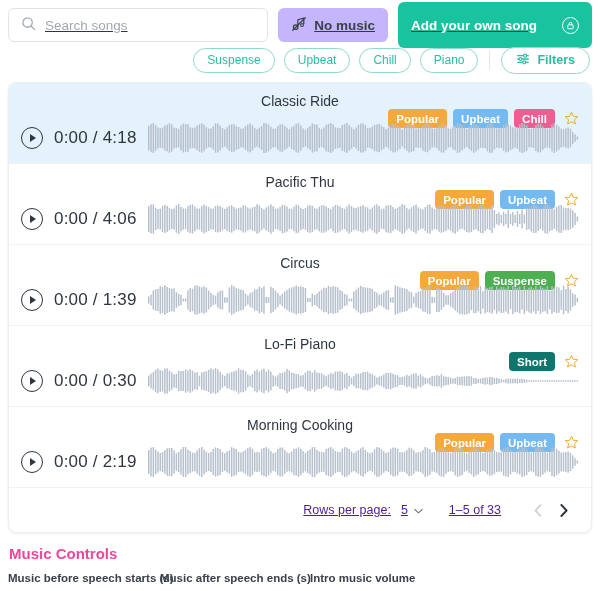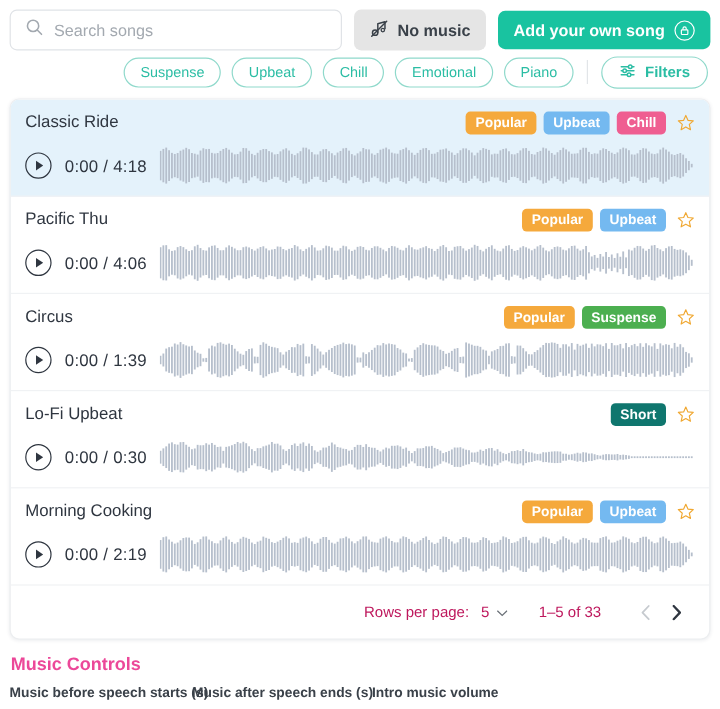--- a/index.html
+++ b/index.html
@@ -6,42 +6,42 @@
   html, body {
     width: 600px; height: 591px;
     background: #ffffff;
     font-family: "Liberation Sans", sans-serif;
     color: #2f3640;
     overflow: hidden;
   }
   .page { width: 600px; height: 591px; position: relative; padding: 0 8px; }
 
   
-  .topbar { display: flex; align-items: center; gap: 10px; padding: 6px 0 0 0; height: 44px; }
+  .topbar { display: flex; align-items: center; gap: 10px; padding: 6px 0 0 0; height: 44px; text-decoration: underline; }
   .search-box {
     flex: 1 1 auto; height: 34px; border: 1px solid #e0e3e7; border-radius: 6px;
     background: #fff; display: flex; align-items: center; gap: 9px; padding: 0 12px;
     max-width: 322px;
   }
   .search-box svg { flex: 0 0 auto; }
   .search-input {
     border: none; outline: none; font-size: 13.5px; color: #9aa0a6;
     font-family: "Liberation Sans", sans-serif; width: 100%; background: transparent;
   }
   .search-input::placeholder { color: #a3a9b0; }
 
   .nomusic-btn {
-    height: 34px; background: #e5e5e5; border: none; border-radius: 6px;
+    height: 34px; background: #c4b5fd; border: none; border-radius: 6px;
     display: flex; align-items: center; gap: 7px; padding: 0 13px;
     font-size: 13.5px; font-weight: 700; color: #3a4149; cursor: pointer;
     font-family: "Liberation Sans", sans-serif; white-space: nowrap;
   }
   .addsong-btn {
-    height: 32px; background: #19c3a0; border: none; border-radius: 6px;
-    display: flex; align-items: center; gap: 8px; padding: 0 13px;
+    height: 46px; background: #19c3a0; border: none; border-radius: 6px;
+    display: flex; align-items: center; gap: 25px; padding: 0 13px;
     font-size: 13.5px; font-weight: 700; color: #fff; cursor: pointer;
     font-family: "Liberation Sans", sans-serif; white-space: nowrap;
   }
   .lock-circle {
     width: 17px; height: 17px; border: 1.6px solid #fff; border-radius: 50%;
     display: flex; align-items: center; justify-content: center; flex: 0 0 auto;
   }
 
   
   .chips { display: flex; justify-content: flex-end; align-items: center; gap: 9px; height: 32px; padding-right: 2px; }
@@ -58,43 +58,43 @@
     font-family: "Liberation Sans", sans-serif;
   }
 
   
   .card {
     margin-top: 6px; background: #fff; border: 1px solid #eceef0; border-radius: 8px;
     box-shadow: 0 1px 3px rgba(20,30,50,.07); overflow: hidden;
   }
   .song-row { border-bottom: 1px solid #f0f2f4; padding: 10px 12px 8px 12px; position: relative; }
   .song-row.active { background: #e4f2fb; }
-  .song-head { display: flex; align-items: flex-start; height: 22px; }
+  .song-head { display: flex; align-items: center; height: 22px; flex-direction: column; }
   .song-title { font-size: 14px; color: #2f3640; }
   .tags { margin-left: auto; display: flex; align-items: center; gap: 6px; }
   .tag {
     height: 19px; border-radius: 4px; color: #fff; font-size: 11.5px; font-weight: 700;
     padding: 0 8px; display: flex; align-items: center; font-family: "Liberation Sans", sans-serif;
   }
   .star { margin-left: 3px; line-height: 1; display: flex; align-items: center; cursor: pointer; }
 
   .song-body { display: flex; align-items: center; gap: 11px; margin-top: 6px; height: 34px; }
   .play-btn {
     width: 22px; height: 22px; border-radius: 50%; border: 1.6px solid #2f3640;
     display: flex; align-items: center; justify-content: center; flex: 0 0 auto; cursor: pointer;
   }
   .play-tri { width: 0; height: 0; border-left: 6px solid #2f3640; border-top: 4px solid transparent; border-bottom: 4px solid transparent; margin-left: 2px; }
-  .time { font-size: 14px; color: #2f3640; white-space: nowrap; letter-spacing: .2px; text-align: right; }
+  .time { font-size: 17px; color: #2f3640; white-space: nowrap; letter-spacing: .2px; text-align: right; }
   .wave { flex: 1 1 auto; height: 34px; overflow: hidden; cursor: pointer; }
   .wave svg { display: block; width: 100%; height: 34px; }
 
   
   .pagination {
     display: flex; align-items: center; justify-content: flex-end; gap: 0;
-    height: 44px; padding-right: 14px; font-size: 12.5px; color: #be185d;
+    height: 44px; padding-right: 14px; font-size: 12.5px; color: #4c1d95; text-decoration: underline;
   }
   .rpp-label { margin-right: 10px; }
   .rpp-select { display: flex; align-items: center; gap: 6px; cursor: pointer; margin-right: 26px; }
   .range-label { margin-right: 24px; text-align: right; }
   .pg-btn { width: 26px; height: 26px; display: flex; align-items: center; justify-content: center; cursor: pointer; }
 
   
   .mc-title { font-size: 15px; font-weight: 700; color: #ec4899; margin: 12px 0 0 1px; }
   .mc-grid { display: flex; gap: 0; margin-top: 10px; align-items: flex-start; }
   .mc-col { }
@@ -140,21 +140,20 @@
           <path d="M3.5 4.3 V3.1 a1.5 1.5 0 0 1 3 0 V4.3" fill="none" stroke="#fff" stroke-width="1.1"></path>
         </svg>
       </span>
     </button>
   </div>
 
   <div class="chips">
     <div class="chip">Suspense</div>
     <div class="chip">Upbeat</div>
     <div class="chip">Chill</div>
-    <div class="chip">Emotional</div>
     <div class="chip">Piano</div>
     <div class="chip-sep"></div>
     <div class="filters-chip">
       <span>
         <svg width="14" height="14" viewBox="0 0 16 16">
           <line x1="2" y1="4.2" x2="14" y2="4.2" stroke="#2bbda4" stroke-width="1.5" stroke-linecap="round"></line>
           <line x1="2" y1="8" x2="14" y2="8" stroke="#2bbda4" stroke-width="1.5" stroke-linecap="round"></line>
           <line x1="2" y1="11.8" x2="14" y2="11.8" stroke="#2bbda4" stroke-width="1.5" stroke-linecap="round"></line>
           <circle cx="10.5" cy="4.2" r="1.7" fill="#fff" stroke="#2bbda4" stroke-width="1.4"></circle>
           <circle cx="5.2" cy="8" r="1.7" fill="#fff" stroke="#2bbda4" stroke-width="1.4"></circle>
@@ -796,21 +795,21 @@
                 <rect x="430.05" y="6.41" width="1.5" height="21.18" fill="#b6bfcc"></rect>
                 <rect x="432.40" y="10.26" width="1.5" height="13.47" fill="#b6bfcc"></rect>
                 <rect x="434.75" y="11.42" width="1.5" height="11.16" fill="#b6bfcc"></rect>
                 <rect x="437.10" y="14.78" width="1.5" height="4.43" fill="#b6bfcc"></rect>
               </svg>
             </span>
           </div>
         </div>
         <div class="song-row">
           <div class="song-head">
-            <span class="song-title">Lo-Fi Upbeat</span>
+            <span class="song-title">Lo-Fi Piano</span>
             <span class="tags">
               <span class="tag" style="background:#0f766e">Short</span>
               <span class="star">
                 <svg width="15" height="15" viewBox="0 0 20 20">
                   <path d="M10 1.6 L12.4 7.0 L18.3 7.6 L13.9 11.6 L15.2 17.4 L10 14.4 L4.8 17.4 L6.1 11.6 L1.7 7.6 L7.6 7.0 Z" fill="none" stroke="#f0a832" stroke-width="1.3" stroke-linejoin="round"></path>
                 </svg>
               </span>
             </span>
           </div>
           <div class="song-body">

